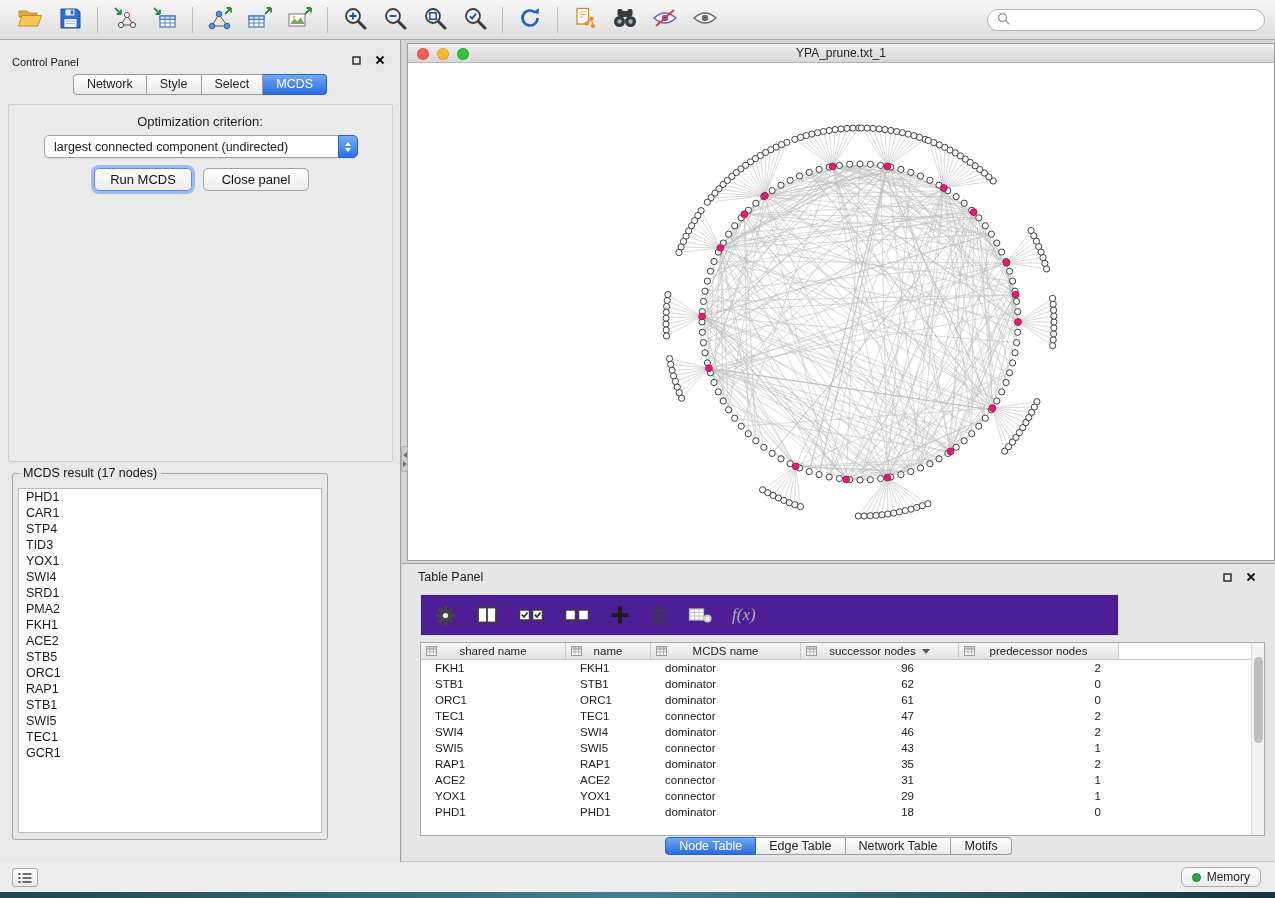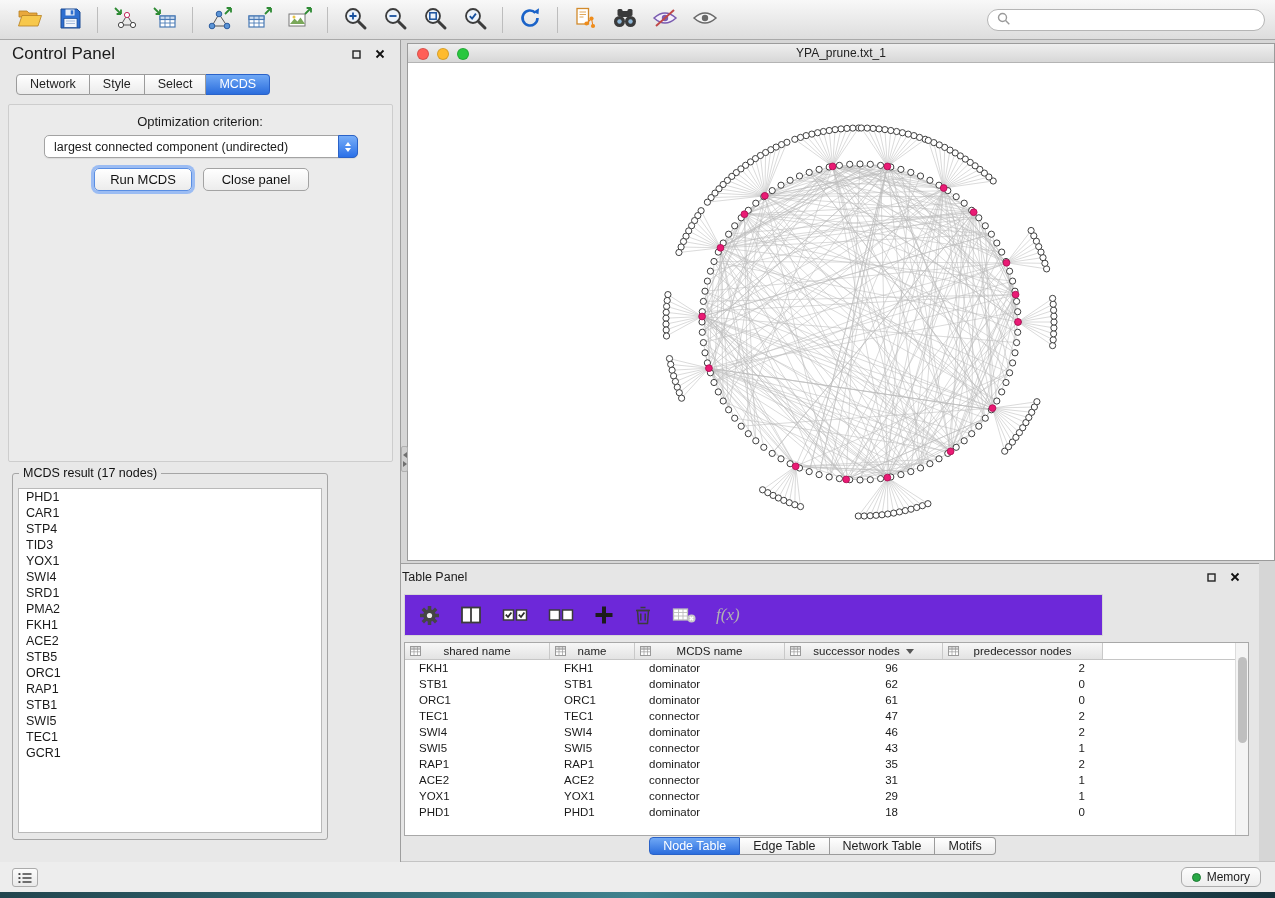--- a/index.html
+++ b/index.html
@@ -8,24 +8,24 @@
 
 #toolbar{position:absolute;left:0;top:0;width:1275px;height:40px;background:linear-gradient(#f8f8f8,#dddddd);border-bottom:1px solid #a9a9a9;display:flex;align-items:center;padding:0 10px;z-index:5}
 #toolbar-icons{display:flex;align-items:center}
 .tbtn{width:40px;height:32px;display:flex;align-items:center;justify-content:center;border-radius:4px;flex:0 0 auto}
 .tsep{width:1px;height:26px;background:#bdbdbd;margin:0 7px;flex:0 0 auto}
 #search-box{margin-left:auto;width:278px;height:22px;background:#fff;border:1px solid #b5b5b5;border-radius:12px;display:flex;align-items:center;padding:0 9px;gap:6px}
 #search-input{border:none;outline:none;flex:1;font-size:12px;background:transparent}
 
 
 #control-panel{position:absolute;left:0;top:40px;width:401px;height:822px;background:#e8e8e8;border-right:1px solid #9e9e9e;z-index:2}
-.panel-head{height:28px;display:flex;align-items:center;padding:0 12px;font-size:17px}
+.panel-head{height:28px;display:flex;align-items:flex-end;padding:0 12px;font-size:11px}
 .panel-head .spacer{flex:1}
 .win-btn{width:16px;height:16px;display:flex;align-items:center;justify-content:center;margin-left:8px}
-#cp-tabs{position:absolute;top:34px;left:16px;width:100%;display:flex;justify-content:flex-start}
+#cp-tabs{position:absolute;top:34px;left:0;width:100%;display:flex;justify-content:center}
 .seg-tab{height:21px;line-height:19px;padding:0 13px;font-size:12.5px;background:linear-gradient(#ffffff,#ebebeb);border:1px solid #9b9b9b;border-left:none;color:#222;white-space:nowrap}
 .seg-tab:first-child{border-left:1px solid #9b9b9b;border-radius:4px 0 0 4px}
 .seg-tab:last-child{border-radius:0 4px 4px 0}
 .seg-tab.sel{background:linear-gradient(#6fa8f5,#2b6ddd);border-color:#2a62c8;color:#fff}
 #cp-inner{position:absolute;left:8px;top:64px;width:385px;height:358px;background:#ebebeb;border:1px solid #cdcdcd;border-radius:2px}
 #opt-label{position:absolute;top:74px;width:100%;text-align:center;font-size:13px}
 #criterion{position:absolute;left:44px;top:95px;width:314px;height:23px;background:#fff;border:1px solid #a3a3a3;border-radius:5px;display:flex;align-items:center;font-size:12.5px;padding-left:9px;box-shadow:0 1px 1px rgba(0,0,0,.07)}
 #criterion .cap{position:absolute;right:-1px;top:-1px;width:20px;height:23px;border-radius:0 5px 5px 0;background:linear-gradient(#78aef8,#2a70e8);display:flex;flex-direction:column;align-items:center;justify-content:center;gap:2px;border:1px solid #2a62c8}
 .tri-up{width:0;height:0;border-left:3.5px solid transparent;border-right:3.5px solid transparent;border-bottom:4.5px solid #fff}
 .tri-down{width:0;height:0;border-left:3.5px solid transparent;border-right:3.5px solid transparent;border-top:4.5px solid #fff}
@@ -44,23 +44,23 @@
 
 
 #net-window{position:absolute;left:407px;top:43px;width:868px;height:518px;background:#fff;border:1px solid #9b9b9b}
 #net-titlebar{height:19px;background:linear-gradient(#efefef,#d7d7d7);border-bottom:1px solid #b4b4b4;position:relative;display:flex;align-items:center;justify-content:center;font-size:12px;color:#222}
 .lights{position:absolute;left:9px;top:3.5px;display:flex;gap:8px}
 .light{width:12px;height:12px;border-radius:50%;border:0.5px solid rgba(0,0,0,.15)}
 #net-canvas{position:absolute;left:0;top:19px;width:866px;height:497px}
 #net-svg{width:866px;height:497px;display:block}
 
 
-#table-panel{position:absolute;left:386px;top:563px;width:873px;height:298px;background:#e6e6e6;border-top:1px solid #9e9e9e}
+#table-panel{position:absolute;left:402px;top:563px;width:873px;height:298px;background:#e6e6e6;border-top:1px solid #9e9e9e}
 #tp-head{height:26px;display:flex;align-items:center;padding:0 16px;font-size:12.5px}
-#tp-toolbar{position:absolute;left:18px;top:30px;width:699px;height:42px;background:#6d28d9;border:1px solid #d6d6d6;display:flex;align-items:center;padding:0 14px;gap:20px}
+#tp-toolbar{position:absolute;left:18px;top:30px;width:699px;height:42px;background:#4c1d95;border:1px solid #d6d6d6;display:flex;align-items:center;padding:0 14px;gap:20px}
 .tp-ico{display:flex;align-items:center;justify-content:center}
 .fx-label{font-family:"Liberation Serif","DejaVu Serif",serif;font-style:italic;font-size:17px;color:#b2b2b2}
 #tbl{position:absolute;left:18px;top:78px;width:845px;height:194px;background:#fff;border:1px solid #a8a8a8;overflow:hidden}
 #tbl-header{display:flex;height:17px;border-bottom:1px solid #c6c6c6}
 .th{display:flex;align-items:center;justify-content:center;border-right:1px solid #c9c9c9;font-size:11.5px;position:relative;background:linear-gradient(#f7f7f7,#e3e3e3);color:#222}
 .th .hgrid{position:absolute;left:5px;top:3px}
 .sortarrow{width:0;height:0;border-left:4px solid transparent;border-right:4px solid transparent;border-top:5px solid #555;margin-left:6px}
 .tr{display:flex;height:16px}
 .td{font-size:11.5px;line-height:16px;white-space:nowrap;overflow:hidden}
 .td.c0,.td.c1,.td.c2{padding-left:14px}

